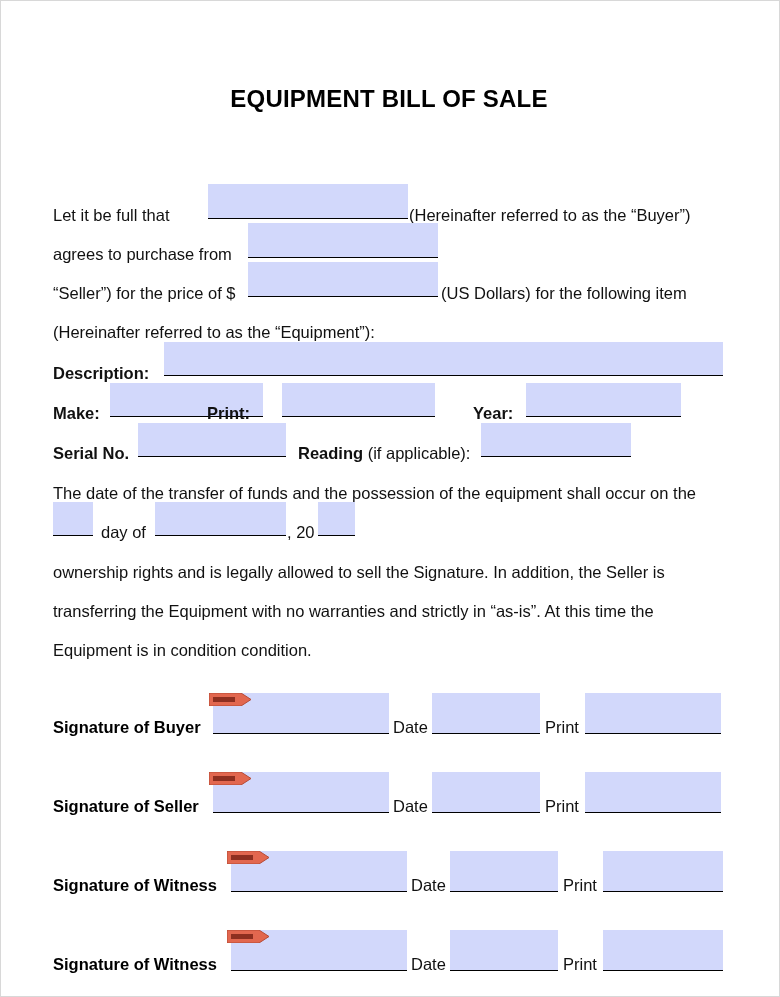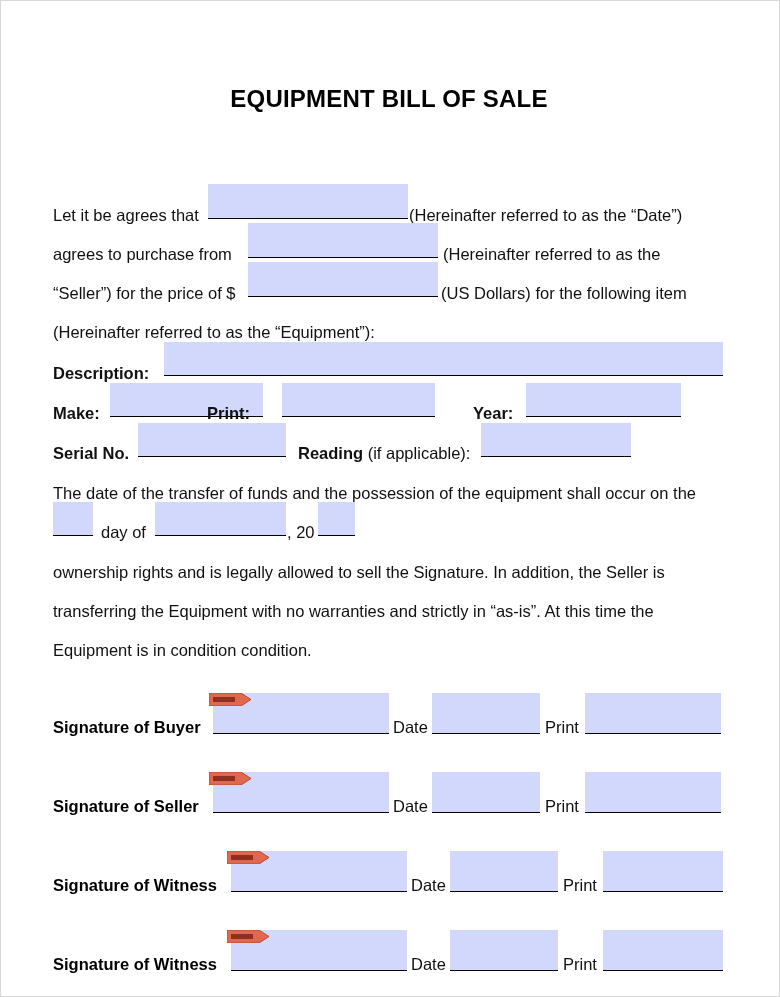--- a/index.html
+++ b/index.html
@@ -92,27 +92,26 @@
 </head>
 <body>
 
 <div class="page">
   <div class="doc">
 
     <div class="title">EQUIPMENT BILL OF SALE</div>
 
     <div class="field" style="left:155px; top:143px; width:200px; height:34px;"></div>
     <div class="rule" style="left:155px; top:177px; width:200px;"></div>
-    <div class="line" style="top:164px;">Let it be agrees that</div>
-    <div class="line" style="left:356px; top:164px;">(Hereinafter referred to as the “Date”)</div>
+    <div class="line" style="top:164px;">Let it be full that</div>
+    <div class="line" style="left:356px; top:164px;">(Hereinafter referred to as the “Buyer”)</div>
 
     <div class="field" style="left:195px; top:182px; width:190px; height:34px;"></div>
     <div class="rule" style="left:195px; top:216px; width:190px;"></div>
     <div class="line" style="top:203px;">agrees to purchase from</div>
-    <div class="line" style="left:390px; top:203px;">(Hereinafter referred to as the</div>
 
     <div class="field" style="left:195px; top:221px; width:190px; height:34px;"></div>
     <div class="rule" style="left:195px; top:255px; width:190px;"></div>
     <div class="line" style="top:242px;">“Seller”) for the price of $</div>
     <div class="line" style="left:388px; top:242px;">(US Dollars) for the following item</div>
 
     <div class="line" style="top:281px;">(Hereinafter referred to as the “Equipment”):</div>
 
     <div class="field" style="left:111px; top:301px; width:559px; height:33px;"></div>
     <div class="rule" style="left:111px; top:334px; width:559px;"></div>

